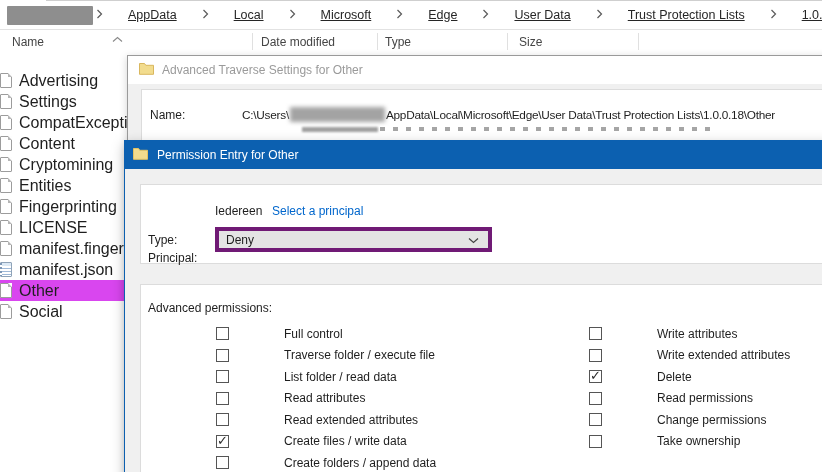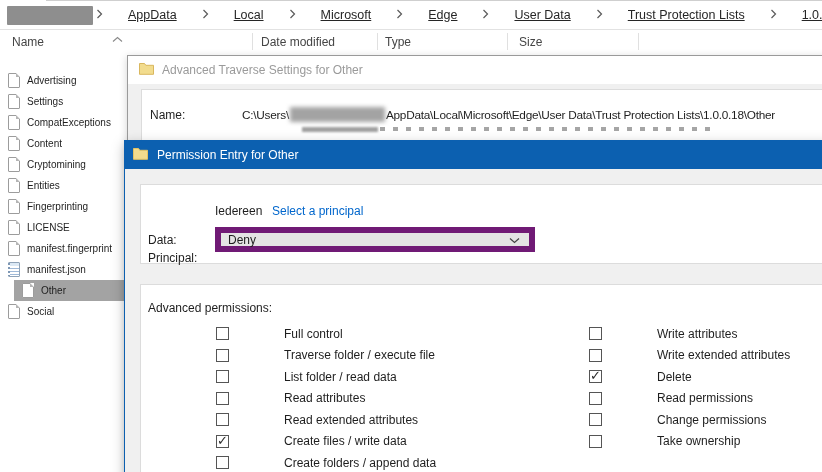--- a/index.html
+++ b/index.html
@@ -20,22 +20,22 @@
   .redact-box { width:86px; height:19px; margin-left:7px; background:#8e8e8e; border-radius:1px; filter:blur(0.6px); flex:none; }
   .crumb { margin:0 22px; cursor:default;text-decoration:underline; }
   .crumb-chevron { margin:0 3px; flex:none; display:inline-block; }
 
   .header-row { position:absolute; top:30px; left:0; width:822px; height:23px; background:#fff; color:#454545; }
   .hcol { position:absolute; top:5px; }
   .hsep { position:absolute; top:3px; width:1px; height:17px; background:#e0e0e0; }
   .sort-caret { position:absolute; left:112px; top:2px; }
 
   .filelist { position:absolute; top:70px; left:0; width:132px; }
-  .frow { display:flex; align-items:center; height:21px; padding-left:8px; white-space:nowrap; font-size:10px; }
-  .frow.selected { background:#a3a3a3;margin-left:14px; }
+  .frow { display:flex; align-items:center; height:21px; padding-left:0; white-space:nowrap; font-size:16px; }
+  .frow.selected { background:#d946ef; }
   .frow .fname { margin-left:7px; }
 
   .ficon { position:relative; width:12px; height:15px; background:#fff; border:1px solid #9c9c9c; border-radius:1px; flex:none; }
   .ficon::before { content:""; position:absolute; top:-1px; right:-1px; width:0; height:0;
     border-top:4px solid #fdfdfd; border-left:4px solid #b5b5b5; }
   .ficon.notepad { border-color:#8fa3b8;
     background:
       linear-gradient(180deg,#dce9f5 0 3px, transparent 3px),
       repeating-linear-gradient(180deg, #fff 0 2px, #9fb9d8 2px 3px);
   }
@@ -69,22 +69,22 @@
     padding-left:8px; gap:9px; font-size:12px; }
   .panel { position:absolute; background:#fff; border:1px solid #dcdcdc; width:760px; }
   .p1 { left:15px; top:43px; height:80px; }
   .p2 { left:15px; top:143px; height:230px; }
 
   .plbl { position:absolute; color:#1e1e1e; white-space:nowrap; }
   .principal-lbl { left:7px; top:19px;margin-top:47px; }
   .principal-val { position:absolute; left:74px; top:19px; white-space:nowrap; }
   .principal-link { position:absolute; left:131px; top:19px; color:#0066cc; text-decoration:none; white-space:nowrap; cursor:pointer; }
   .type-lbl { left:7px; top:48px; }
-  .combo { position:absolute; left:74px; top:42px; width:320px; height:25px;
-    background:#e4e4e4; border:6px solid #701a75; display:flex; align-items:center;
+  .combo { position:absolute; left:74px; top:42px; width:277px; height:25px;
+    background:#e4e4e4; border:4px solid #701a75; display:flex; align-items:center;
     justify-content:space-between; padding:0 9px 0 7px; cursor:default; }
   .ap-lbl { position:absolute; left:7px; top:16px; white-space:nowrap; }
   .permcol { position:absolute; top:38px; }
   .permcol.left { left:75px; }
   .permcol.right { left:448px; }
   .permrow { display:flex; align-items:center; height:21.5px; white-space:nowrap; cursor:default;gap:48px; }
   .cb { position:relative; width:13px; height:13px; background:#fff; border:1px solid #555; margin-right:7px; flex:none; }
   .cb .tick { display:none; position:absolute; left:0px; top:-3px; font-size:13px; line-height:15px; color:#2b2b2b;
     font-family:"DejaVu Sans",sans-serif; }
   .cb.checked .tick { display:block; }
@@ -221,21 +221,21 @@
       <span class="folder-ic"><svg width="15" height="13" viewBox="0 0 15 13">
             <path d="M0.5 1.5 h5 l1.3 1.8 h7.7 v9 h-14 z" fill="#f2dc8e" stroke="#e3c363" stroke-width="1"></path>
           </svg></span>
       <span>Permission Entry for Other</span>
     </div>
 
     <div class="panel p1">
       <span class="plbl principal-lbl">Principal:</span>
       <span class="principal-val">Iedereen</span>
       <a class="principal-link">Select a principal</a>
-      <span class="plbl type-lbl">Data:</span>
+      <span class="plbl type-lbl">Type:</span>
       <div class="combo">
         <span>Deny</span>
         <span><svg width="11" height="7" viewBox="0 0 11 7">
               <polyline points="1,1.5 5.5,5.5 10,1.5" fill="none" stroke="#444" stroke-width="1.2"></polyline>
             </svg></span>
       </div>
     </div>
 
     <div class="panel p2">
       <span class="ap-lbl">Advanced permissions:</span>

